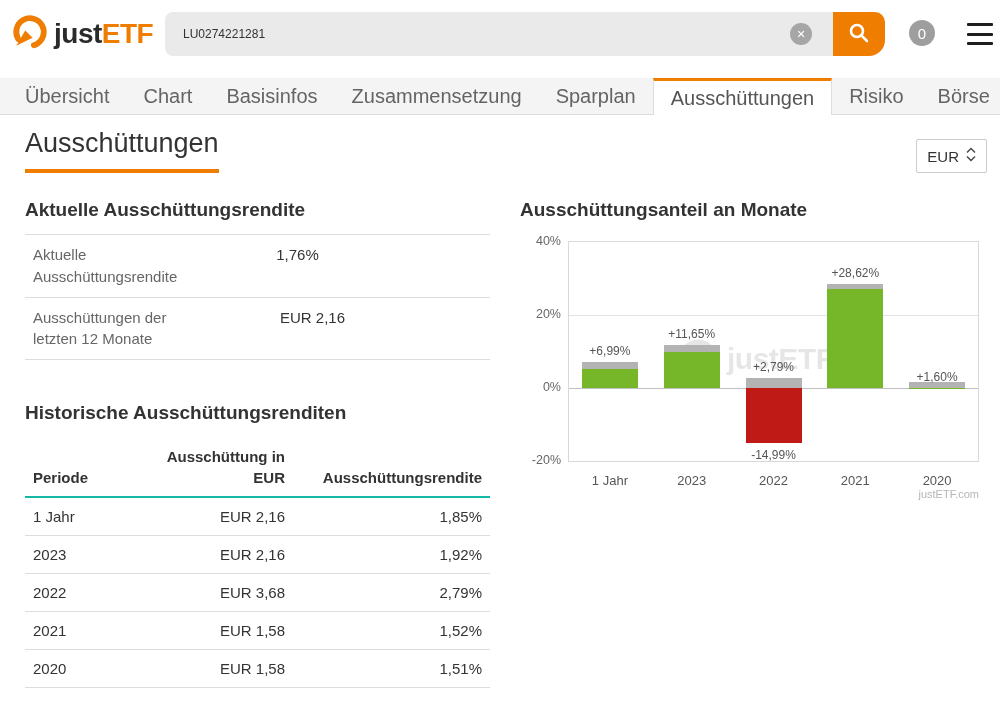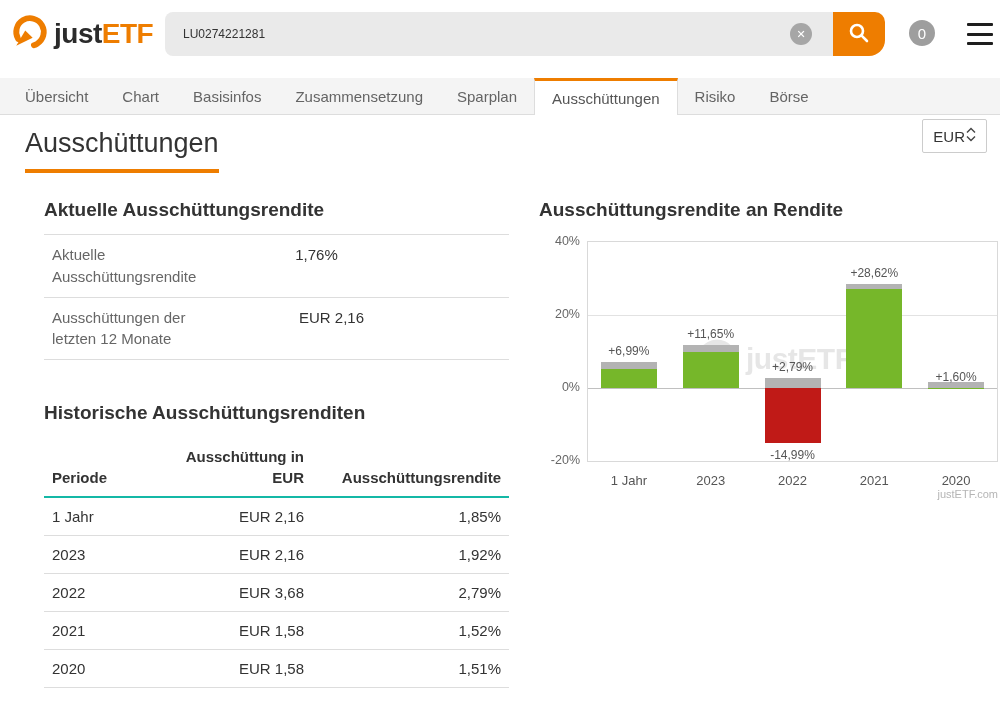--- a/index.html
+++ b/index.html
@@ -27,36 +27,36 @@
   .badge { position: absolute; right: 65px; top: 20px; width: 26px; height: 26px; border-radius: 50%;
     background: #9e9e9e; color: #fff; font-size: 15px; display: flex; align-items: center;
     justify-content: center; cursor: pointer; }
   .hamburger { position: absolute; right: 7px; top: 23px; width: 26px; height: 22px; cursor: pointer;
     display: flex; flex-direction: column; justify-content: space-between; }
   .hamburger div { height: 3px; background: #1e1e1e; border-radius: 1px; }
 
   
   .tabs { display: flex; align-items: stretch; height: 37px; background: #f4f4f4;
     border-bottom: 1px solid #ddd; padding-left: 8px; }
-  .tab { display: flex; align-items: center; padding: 0 17px; font-size: 15px; color: #646464;
+  .tab { display: flex; align-items: center; padding: 0 17px; font-size: 20px; color: #646464;
     cursor: pointer; white-space: nowrap; }
   .tab.active { background: #fff; border-top: 3px solid #ee7d00; border-left: 1px solid #ddd;
     border-right: 1px solid #ddd; margin-bottom: -1px; color: #555; }
 
   
   .title-row { position: relative; padding: 0 25px; }
   .page-title { display: inline-block; margin-top: 13px; font-size: 27px; font-weight: 500;
     color: #333; padding-bottom: 10px; border-bottom: 4px solid #ee7d00; }
-  .currency-select { position: absolute; right: 13px; top: 4px; height: 34px; min-width: 62px;
+  .currency-select { position: absolute; right: 13px; top: 24px; height: 34px; min-width: 62px;
     border: 1px solid #ccc; border-radius: 2px; background: #fff; display: flex; align-items: center;
-    justify-content: center; gap: 1px; font-size: 15px; color: #333; padding: 0 10px; cursor: pointer; }
+    justify-content: center; gap: 7px; font-size: 15px; color: #333; padding: 0 10px; cursor: pointer; }
 
   
   .columns { display: flex; gap: 30px; margin-top: 26px; padding: 0 25px; }
-  .col-left { flex: 0 0 465px; margin-left: 19px; }
+  .col-left { flex: 0 0 465px; }
   .col-right { flex: 1; }
   h2.section-heading { font-size: 19px; font-weight: 700; color: #333; }
 
   
   .kv-table { margin-top: 13px; }
   .kv-row { display: flex; align-items: flex-start; border-top: 1px solid #ddd; padding: 9px 0 9px 8px; }
   .kv-row:last-child { border-bottom: 1px solid #ddd; gap: 12px; }
   .kv-label { flex: 0 0 235px; padding-right: 99px; color: #666; font-size: 15px; line-height: 1.45; }
   .kv-value { color: #333; font-size: 15px; line-height: 1.45; }
 
@@ -194,21 +194,21 @@
               <td class="first">2020</td>
               <td>EUR 1,58</td>
               <td>1,51%</td>
             </tr>
           </tbody>
       </table>
     </div>
   </div>
 
   <div class="col-right">
-    <h2 class="section-heading">Ausschüttungsrendite an Rendite</h2>
+    <h2 class="section-heading">Ausschüttungsanteil an Monate</h2>
     <div class="chart-wrap">
       <div class="chart-canvas">
         <div class="plot">
             <div class="ylabel" style="top: -8px;">40%</div>
             <div class="gridline" style="top: 73px;"></div>
             <div class="ylabel" style="top: 65px;">20%</div>
             <div class="gridline zero" style="top: 146px;"></div>
             <div class="ylabel" style="top: 138px;">0%</div>
             <div class="ylabel" style="top: 211px;">-20%</div>
             <div class="watermark">

